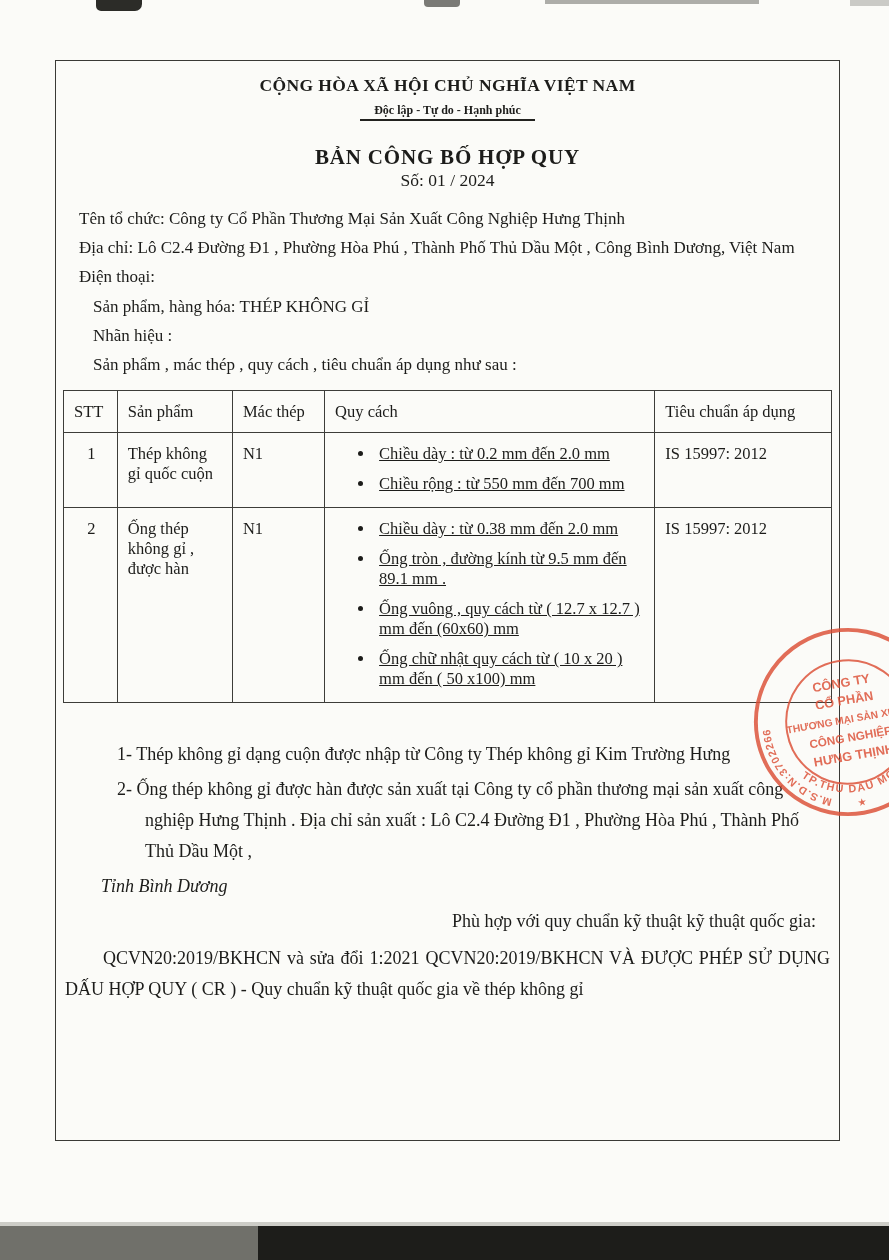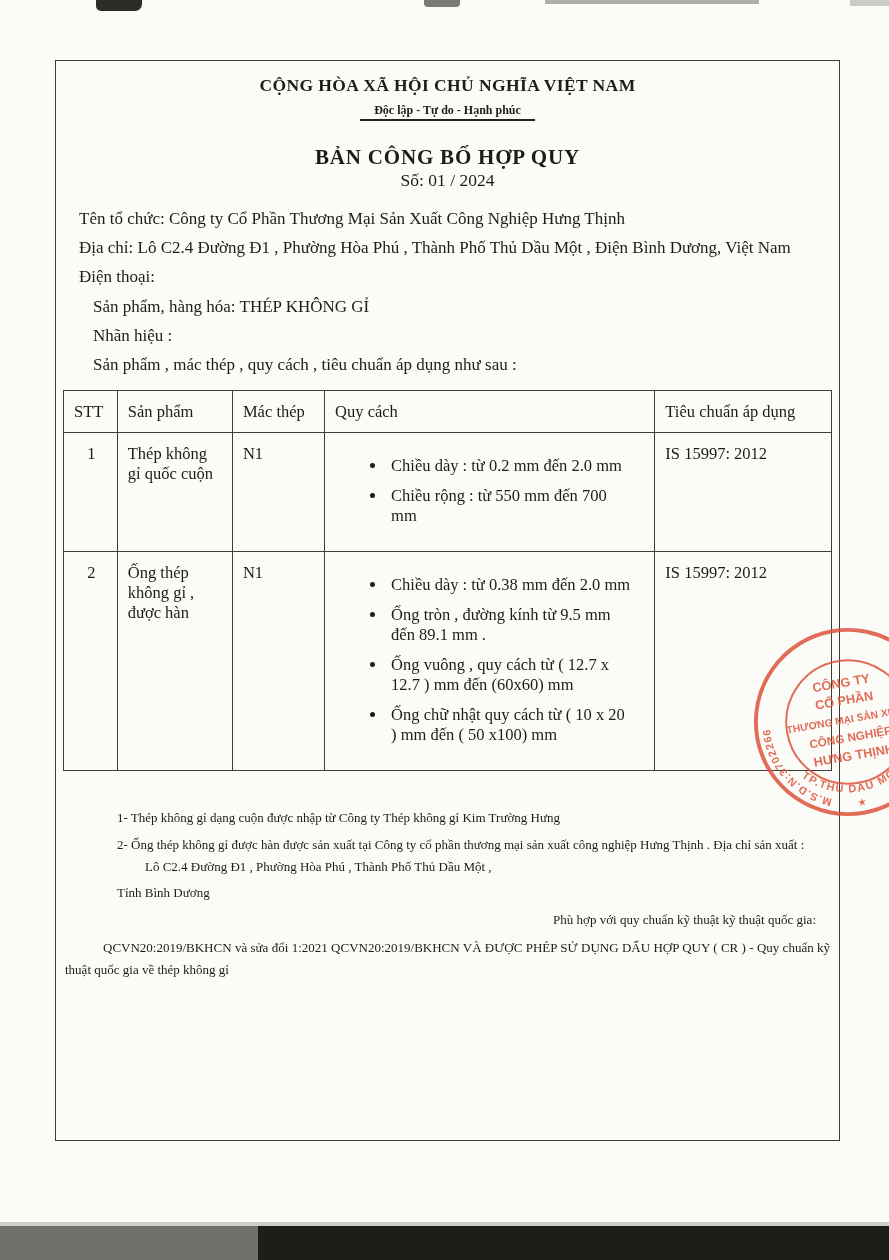--- a/index.html
+++ b/index.html
@@ -51,29 +51,29 @@
     font-size:16.5px;
   }
   table.spec th, table.spec td { border:1.4px solid #3d3d39; }
   table.spec th {
     font-weight:normal; text-align:left; padding:9px 8px 9px 10px; height:42px;
     vertical-align:middle;
   }
   table.spec td { vertical-align:top; padding:11px 8px 13px 10px; }
   td.c-stt { text-align:center; }
   td.c-mt { padding-left:20px; }
-  .c-qc ul { margin:12px; padding-left:40px; }
+  .c-qc ul { margin:0; padding-left:40px;text-decoration:underline; }
   .c-qc li { margin-bottom:10px; padding-left:4px; }
   .c-qc li:last-child { margin-bottom:0; }
 
-  .notes { margin-top:36px; font-size:13px; line-height:1.72; }
+  .notes { margin-top:36px; font-size:18px; line-height:1.72; }
   .note { margin-left:38px; }
   .note-1 .cont { margin-left:-4px; }
   .note-2 { padding-left:28px; text-indent:-28px; margin-top:4px; }
-  .province { margin-left:38px; margin-top:4px; }
+  .province { margin-left:22px; margin-top:4px;font-style:italic; }
   .conf-intro { margin-left:31px; margin-top:4px;text-align:right; }
   .conf-detail {
     margin:6px -14px 0 -14px;
     text-align:justify;
     text-indent:38px;
     line-height:1.7;
   }
 
   
   .stamp {
@@ -99,21 +99,21 @@
     <div class="nat-title">CỘNG HÒA XÃ HỘI CHỦ NGHĨA VIỆT NAM</div>
     <div class="motto-wrap">
       <span class="motto">Độc lập - Tự do - Hạnh phúc</span>
     </div>
 
     <div class="doc-title">BẢN CÔNG BỐ HỢP QUY</div>
     <div class="doc-number">Số: 01 / 2024</div>
 
     <div class="info">
       <p>Tên tổ chức: Công ty Cổ Phần Thương Mại Sản Xuất Công Nghiệp Hưng Thịnh</p>
-      <p>Địa chỉ: Lô C2.4 Đường Đ1 , Phường Hòa Phú , Thành Phố Thủ Dầu Một , Điện Bình Dương, Việt Nam</p>
+      <p>Địa chỉ: Lô C2.4 Đường Đ1 , Phường Hòa Phú , Thành Phố Thủ Dầu Một , Công Bình Dương, Việt Nam</p>
       <p>Điện thoại:</p>
       <p class="indent-sm"><span>Sản phẩm, hàng hóa: </span><span class="bold">THÉP KHÔNG GỈ</span></p>
       <p class="indent-sm">Nhãn hiệu :</p>
       <p class="indent-sm">Sản phẩm , mác thép , quy cách , tiêu chuẩn áp dụng như sau :</p>
     </div>
 
     <table class="spec">
       <colgroup>
         <col style="width:7%">
           <col style="width:15%">

